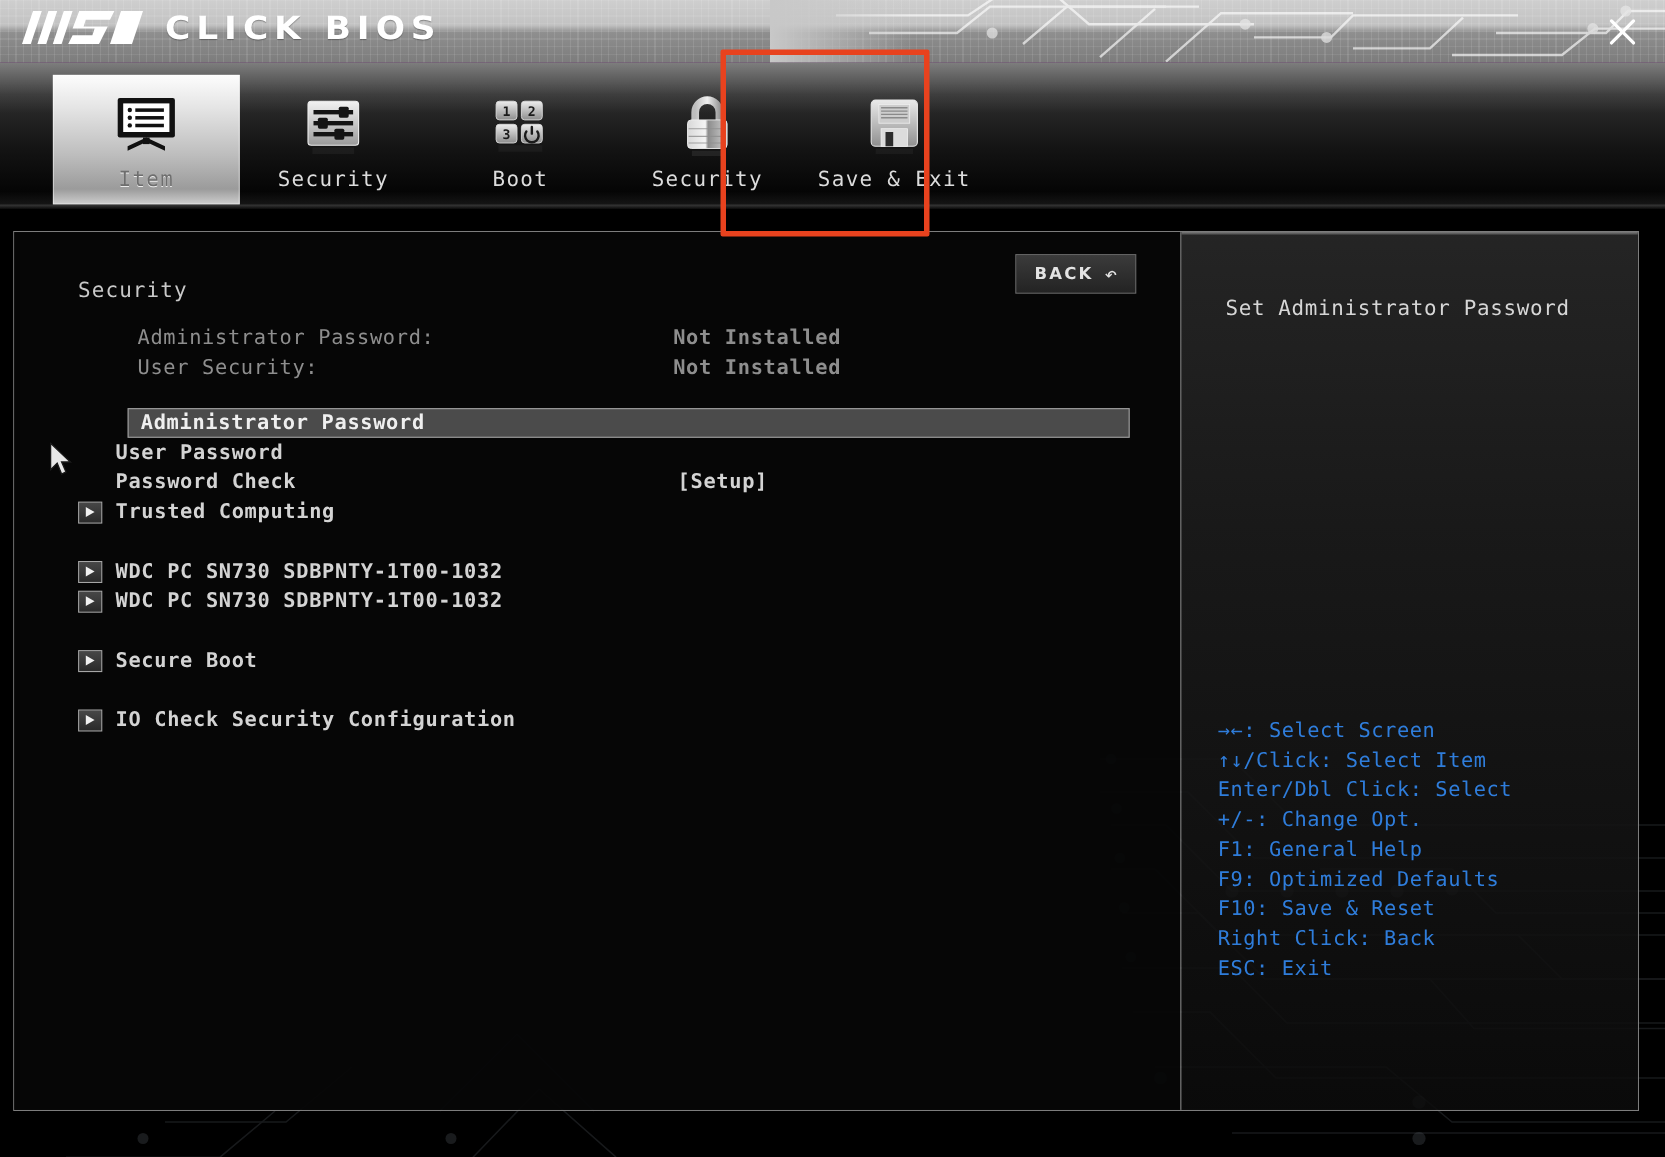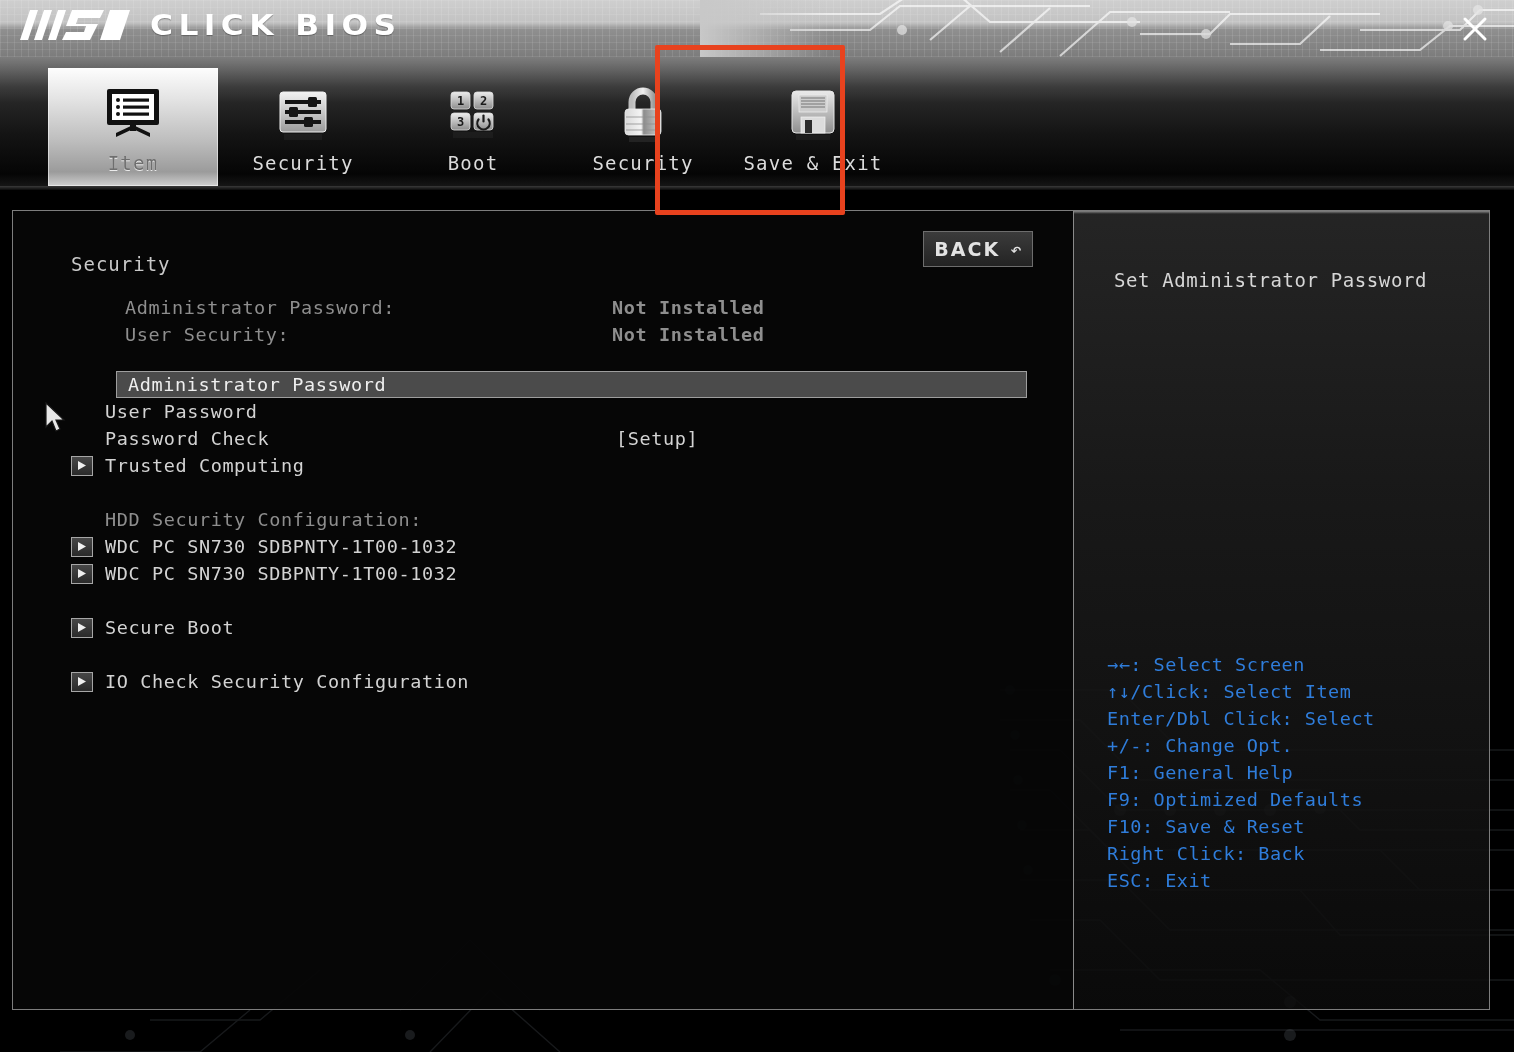--- a/index.html
+++ b/index.html
@@ -211,21 +211,21 @@
     border: 1px solid #6d6d6d;
     box-sizing: border-box;
     display: flex;
     align-items: center;
     justify-content: center;
     gap: 10px;
     cursor: pointer;
   }
   .back-label {
     font-family: "DejaVu Sans", sans-serif;
-    font-size: 19px;
+    font-size: 15px;
     font-weight: 700;
     letter-spacing: 2px;
     color: #e3e3e3;
   }
   .back-icon {
     color: #e3e3e3;
     font-size: 19px;
     line-height: 1;
     display: block;
   }
@@ -261,20 +261,21 @@
   }
   .menu-row {
     position: relative;
     display: flex;
     align-items: center;
     height: 27px;
     font-size: 18.5px;
     letter-spacing: 0.6px;
     color: #d3d3d3;
     cursor: pointer;
+    font-weight: bold;
   }
   .menu-row.spacer {
     height: 27px;
     cursor: default;
   }
   .menu-row.static-label {
     color: #8e8e8e;
     cursor: default;
   }
   .menu-row.selected {
@@ -622,24 +623,20 @@
             <span class="arrow-box">
               <svg width="12" height="11" viewBox="0 0 12 11">
                   <polygon points="2,1 10,5.5 2,10" fill="#f0f0f0"></polygon>
                 </svg>
             </span>
             <span class="menu-text">Trusted Computing</span>
           </div>
 
           <div class="menu-row spacer"></div>
 
-          <div class="menu-row static-label">
-            <span class="menu-indent"></span>
-            <span class="menu-text">HDD Security Configuration:</span>
-          </div>
 
           <div class="menu-row">
             <span class="arrow-box">
               <svg width="12" height="11" viewBox="0 0 12 11">
                   <polygon points="2,1 10,5.5 2,10" fill="#f0f0f0"></polygon>
                 </svg>
             </span>
             <span class="menu-text">WDC PC SN730 SDBPNTY-1T00-1032</span>
           </div>
 

